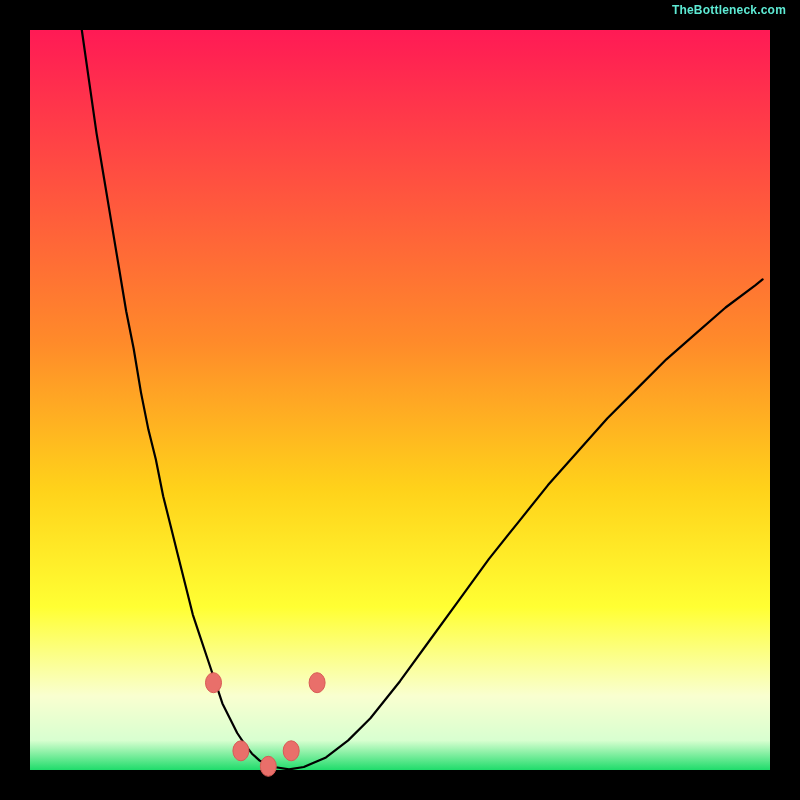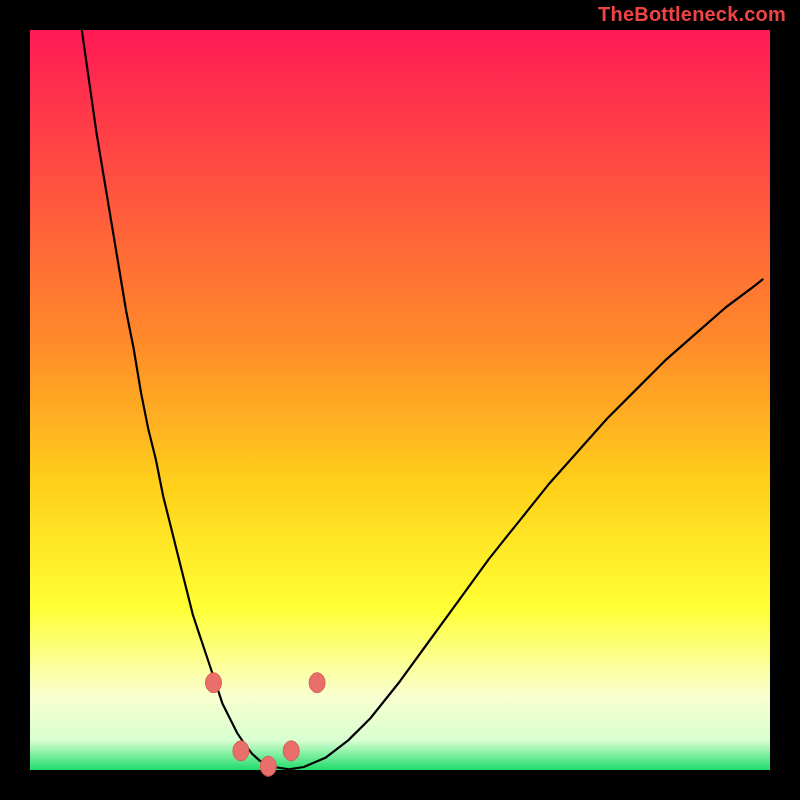--- a/index.html
+++ b/index.html
@@ -17,22 +17,22 @@
     background: #000;
     position: relative;
   }
   svg {
     display: block;
   }
   .watermark {
     position: absolute;
     top: 3px;
     right: 14px;
-    color: #ef4444;
-    font-size: 20px;
+    color: #5eead4;
+    font-size: 12px;
     font-weight: 600;
     letter-spacing: 0.2px;
   }
 </style>
 </head>
 <body>
 
 <div class="outer">
   <div class="watermark">TheBottleneck.com</div>
   <svg id="plot-svg" width="800" height="800" viewBox="0 0 800 800">

